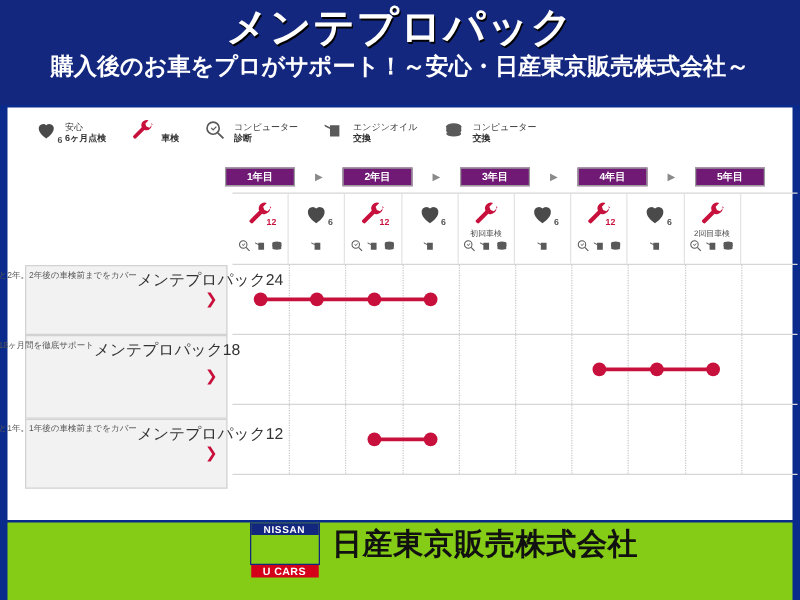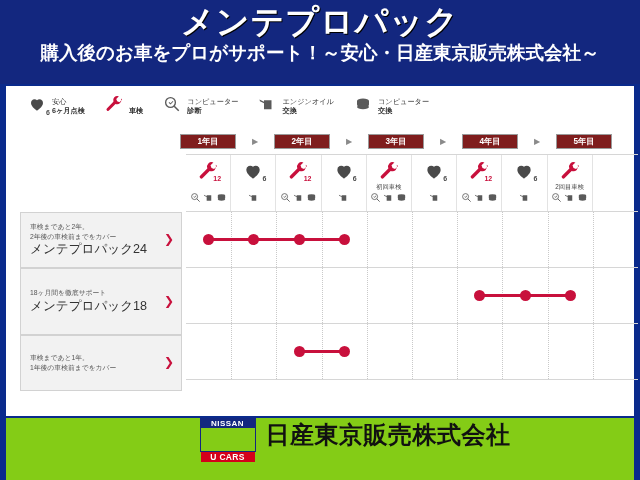--- a/index.html
+++ b/index.html
@@ -38,21 +38,21 @@
   .legend-txt .l2{font-weight:bold;}
   .sub-num{font-size:7px;font-weight:bold;position:absolute;right:0px;bottom:0px;}
   .sub-num.red{color:#c8103c;}
   .sub-num.gray{color:#4a4a4a;}
   
   .years{
     position:absolute;left:174px;top:44px;width:452px;height:22px;
     display:flex;align-items:center;
   }
   .year-cell{
-    width:56px;height:15px;background:#7f1d1d;color:#fff;font-size:8.2px;
+    width:56px;height:15px;background:#701a75;color:#fff;font-size:8.2px;
     display:flex;align-items:center;justify-content:center;border:1px solid #9a9a9a;
     box-sizing:border-box;font-weight:bold;
   }
   .year-arrow{
     width:38px;text-align:center;color:#8a8a8a;font-size:8px;
   }
   
   .grid{
     position:absolute;left:180px;top:68px;width:452px;height:276px;
   }
@@ -83,21 +83,21 @@
   }
   .dot{
     position:absolute;width:11px;height:11px;border-radius:50%;background:#c8103c;
     top:50%;margin-top:-5.5px;
   }
   
   .pkg-col{position:absolute;left:14px;top:126px;width:162px;}
   .pkg{
     position:relative;background:#f2f2f2;border:1px solid #d2d2d2;
     box-sizing:border-box;margin-bottom:0px;
-    display:flex;flex-direction:column;justify-content:center;
+    display:flex;flex-direction:row;justify-content:center;
     padding:3px 20px 3px 9px;
   }
   .pkg .ln{font-size:6.8px;color:#555;line-height:1.45;white-space:nowrap;}
   .pkg .name{font-size:12.6px;color:#333;line-height:1.25;margin-top:1px;white-space:nowrap;}
   .pkg .chev{
     position:absolute;right:7px;top:50%;margin-top:-7px;color:#c8103c;
     font-size:12px;font-weight:bold;line-height:1;
   }
   
   .footer{
@@ -450,20 +450,21 @@
           <div class="chev">❯</div>
         </div>
         <div class="pkg" style="height: 67px;">
           <div class="ln">18ヶ月間を徹底サポート</div>
           <div class="name">メンテプロパック18</div>
           <div class="chev">❯</div>
         </div>
         <div class="pkg" style="height: 56px;">
           <div class="ln">車検まであと1年。</div>
           <div class="ln">1年後の車検前までをカバー</div>
+          <div class="name">メンテプロパック12</div>
           <div class="chev">❯</div>
         </div>
       </div>
 
   </div>
 
   <div class="footer">
     <div class="foot-inner">
       <div class="nissan-logo">
         <div class="nissan-top">NISSAN</div>

